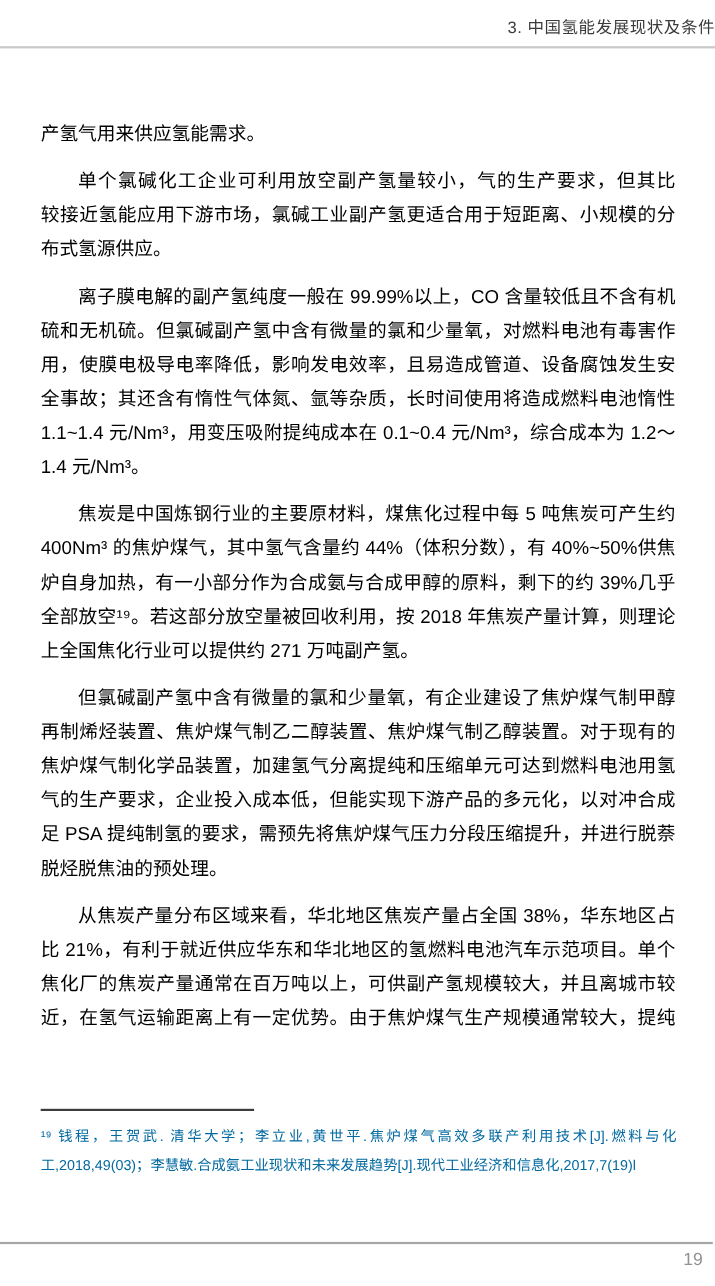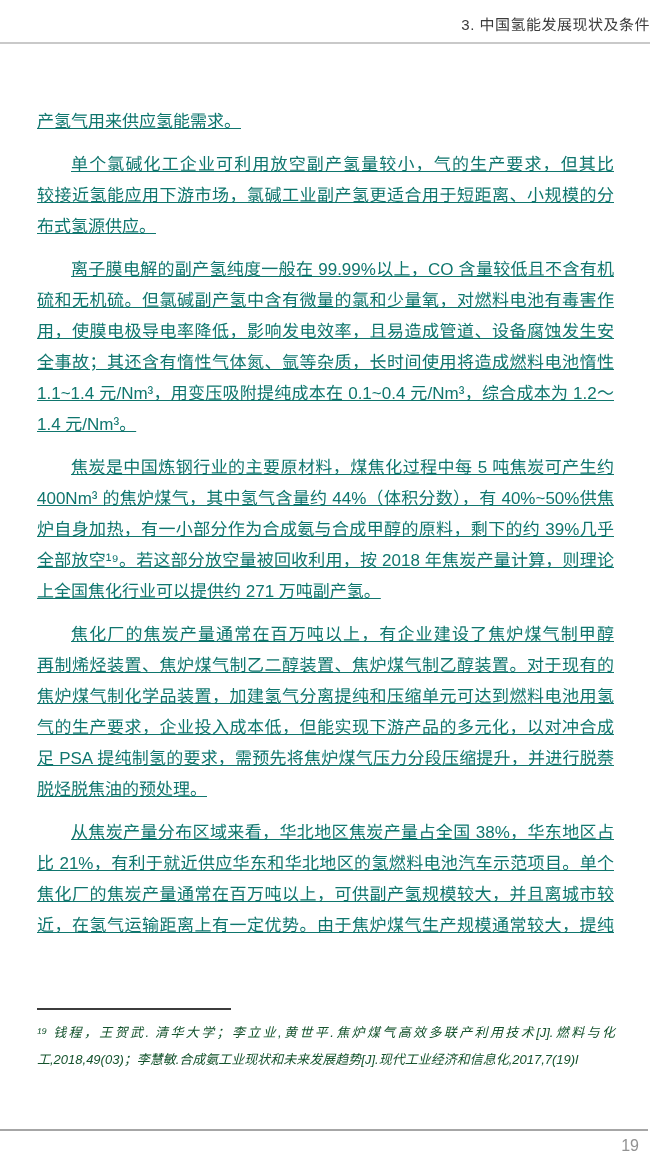--- a/index.html
+++ b/index.html
@@ -33,22 +33,21 @@
     background: #c9c9c9;
   }
   
   .body-text {
     position: absolute;
     left: 37px;
     top: 106px;
     width: 577px;
     font-size: 17px;
     line-height: 31px;
-    color: #0f766e;
-    text-decoration: underline;
+    color: #000000;
   }
   .para {
     margin: 0 0 12px 0;
   }
   .line {
     text-align: justify;
     text-align-last: justify;
     white-space: normal;
   }
   .line.first {
@@ -66,24 +65,23 @@
   }
   .footnote-rule {
     width: 194px;
     height: 2px;
     background: #3c3c3c;
     margin-bottom: 9px;
   }
   .fline {
     font-size: 13px;
     line-height: 27px;
-    color: #14532d;
+    color: #0369a1;
     text-align: justify;
     text-align-last: justify;
-    font-style: italic;
   }
   .fline.last {
     text-align-last: left;
   }
   
   .footer-rule {
     position: absolute;
     top: 1129px;
     left: 0;
     right: 2px;
@@ -129,21 +127,21 @@
 
     <div class="para">
       <div class="line first">焦炭是中国炼钢行业的主要原材料，煤焦化过程中每 5 吨焦炭可产生约</div>
       <div class="line">400Nm³ 的焦炉煤气，其中氢气含量约 44%（体积分数），有 40%~50%供焦</div>
       <div class="line">炉自身加热，有一小部分作为合成氨与合成甲醇的原料，剩下的约 39%几乎</div>
       <div class="line">全部放空¹⁹。若这部分放空量被回收利用，按 2018 年焦炭产量计算，则理论</div>
       <div class="line last">上全国焦化行业可以提供约 271 万吨副产氢。</div>
     </div>
 
     <div class="para">
-      <div class="line first">焦化厂的焦炭产量通常在百万吨以上，有企业建设了焦炉煤气制甲醇</div>
+      <div class="line first">但氯碱副产氢中含有微量的氯和少量氧，有企业建设了焦炉煤气制甲醇</div>
       <div class="line">再制烯烃装置、焦炉煤气制乙二醇装置、焦炉煤气制乙醇装置。对于现有的</div>
       <div class="line">焦炉煤气制化学品装置，加建氢气分离提纯和压缩单元可达到燃料电池用氢</div>
       <div class="line">气的生产要求，企业投入成本低，但能实现下游产品的多元化，以对冲合成</div>
       <div class="line">足 PSA 提纯制氢的要求，需预先将焦炉煤气压力分段压缩提升，并进行脱萘</div>
       <div class="line last">脱烃脱焦油的预处理。</div>
     </div>
 
     <div class="para">
       <div class="line first">从焦炭产量分布区域来看，华北地区焦炭产量占全国 38%，华东地区占</div>
       <div class="line">比 21%，有利于就近供应华东和华北地区的氢燃料电池汽车示范项目。单个</div>

